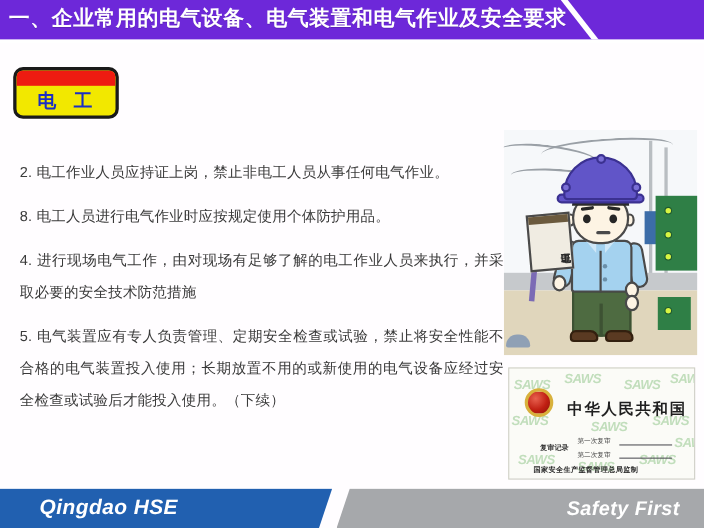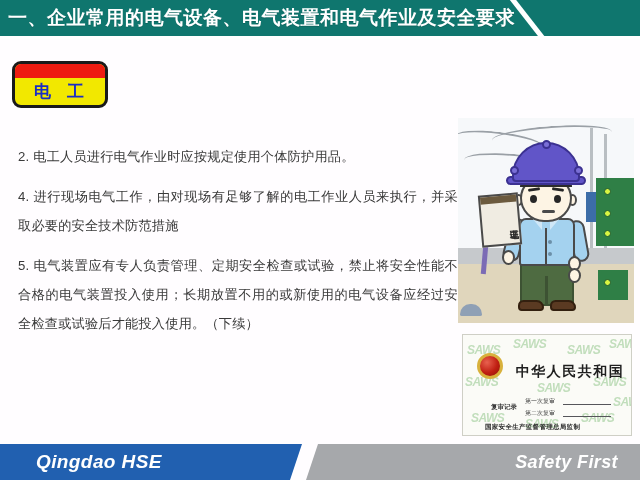--- a/index.html
+++ b/index.html
@@ -14,21 +14,21 @@
     width: 640px; height: 480px;
     background: #fffdff;
     overflow: hidden;
   }
 
   
   #header {
     position: absolute;
     left: 0; top: 0;
     width: 640px; height: 36px;
-    background: #0f766e;
+    background: #6d28d9;
     overflow: hidden;
   }
   #header-title {
     position: absolute;
     left: 8px; top: 3px;
     font-size: 19px;
     font-weight: bold;
     color: #ffffff;
     letter-spacing: 0.5px;
     white-space: nowrap;
@@ -501,21 +501,22 @@
   <div id="logo-badge">
     <div id="logo-badge-top"></div>
     <div id="logo-badge-text">
       <span>电</span>
       <span>工</span>
     </div>
   </div>
 
 
   <div id="body-list">
-    <div class="body-item">2. 电工人员进行电气作业时应按规定使用个体防护用品。</div>
+    <div class="body-item">2. 电工作业人员应持证上岗，禁止非电工人员从事任何电气作业。</div>
+    <div class="body-item">8. 电工人员进行电气作业时应按规定使用个体防护用品。</div>
     <div class="body-item">4. 进行现场电气工作，由对现场有足够了解的电工作业人员来执行，并采取必要的安全技术防范措施</div>
     <div class="body-item">5. 电气装置应有专人负责管理、定期安全检查或试验，禁止将安全性能不合格的电气装置投入使用；长期放置不用的或新使用的电气设备应经过安全检查或试验后才能投入使用。（下续）</div>
   </div>
 
   <div id="illustration">
     <div class="ill-sky"></div>
     <div class="ill-cable" id="cable1"></div>
     <div class="ill-cable" id="cable2"></div>
     <div class="ill-cable" id="cable3"></div>
     <div class="ill-pole" id="pole1"></div>

